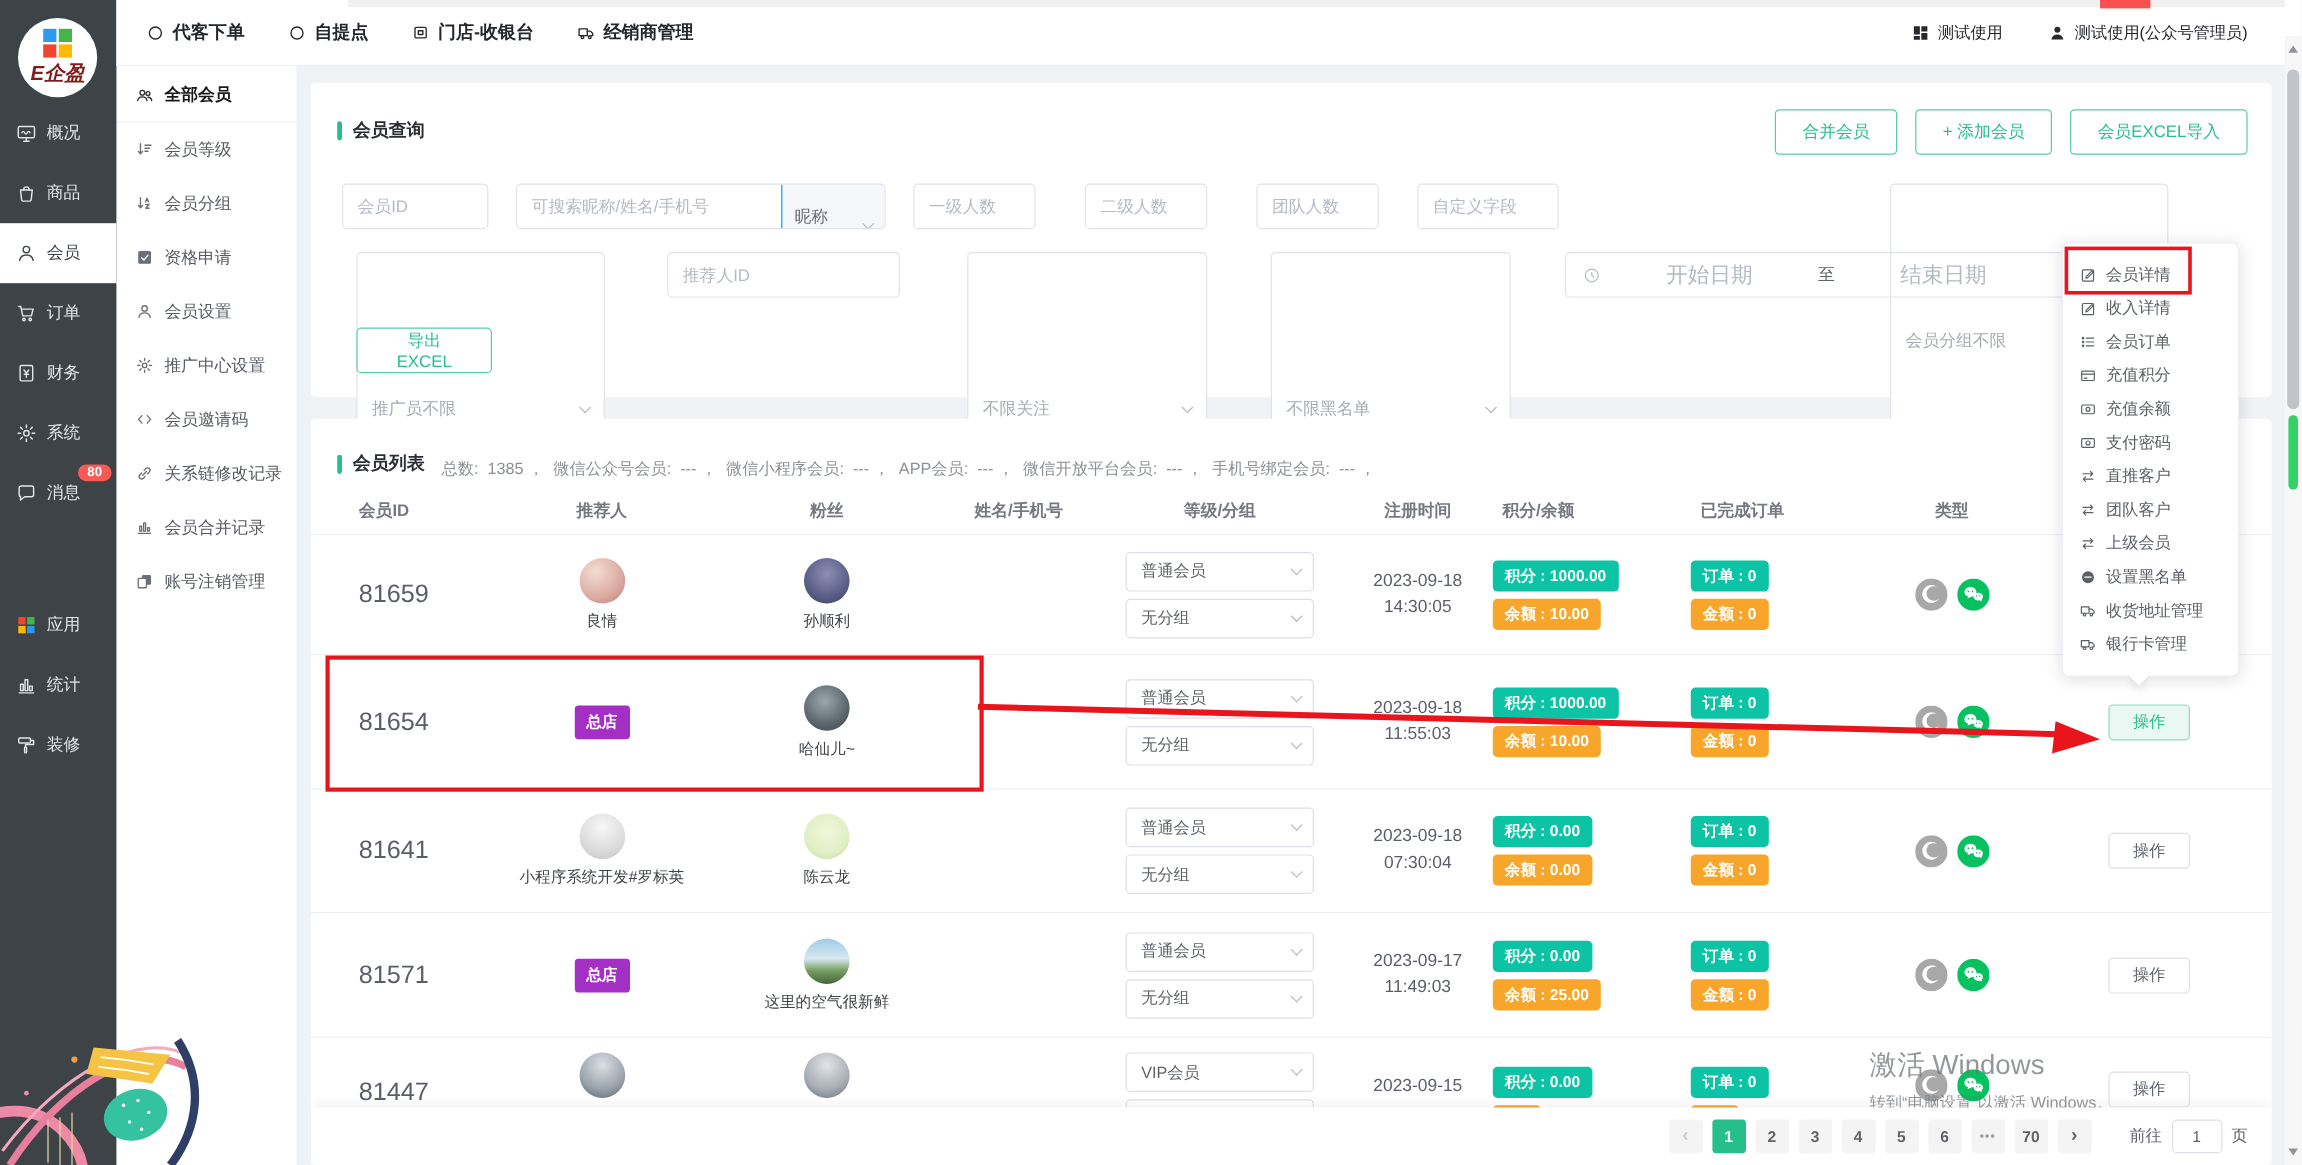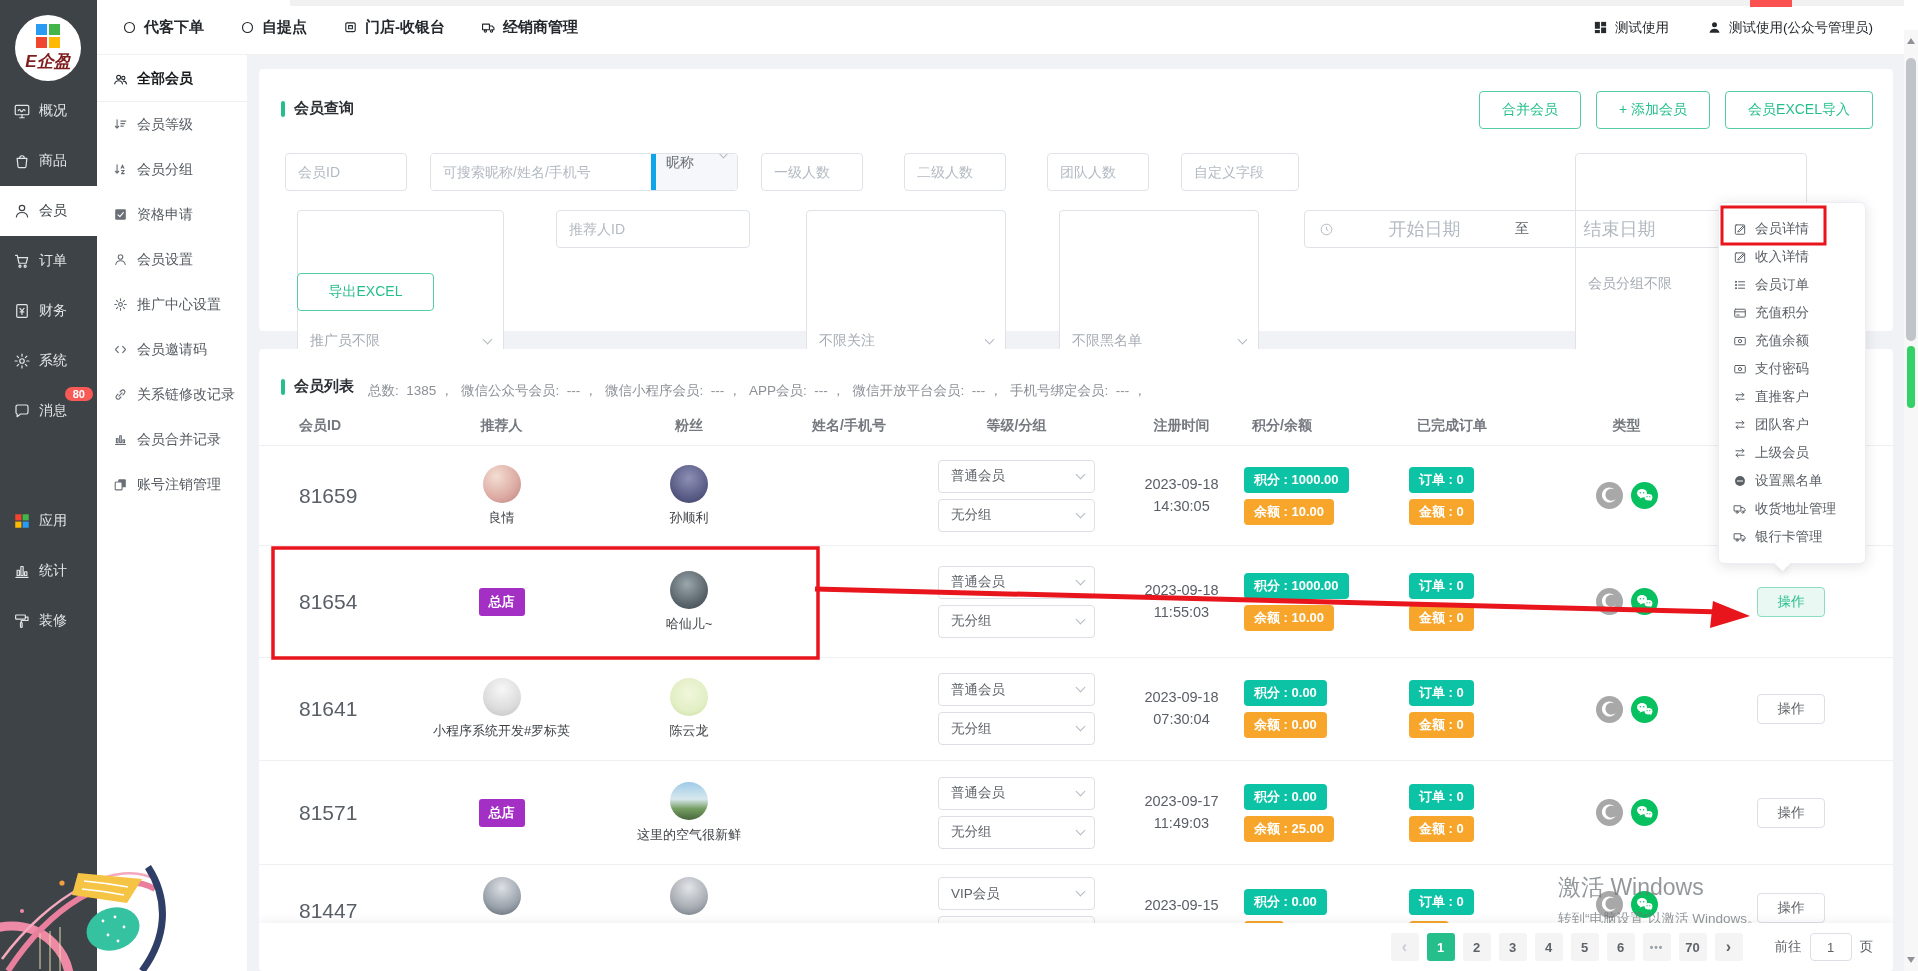--- a/index.html
+++ b/index.html
@@ -67,22 +67,22 @@
     font-size:14px; color:#333; font-family:inherit; outline:none; }
   .f-input::placeholder { color:#b4bac2; }
   .sel { border:1px solid #dfe3e8; border-radius:4px; height:100%; display:flex; align-items:center;
     justify-content:space-between; padding:0 12px; background:#fff; cursor:pointer; }
   .sel span { font-size:14px; color:#a6abb3; }
   .chev { width:7px; height:7px; border-right:1.4px solid #b4bac2; border-bottom:1.4px solid #b4bac2;
     transform:rotate(45deg); margin-top:-4px; flex:none; }
   .combo { display:flex; border:1px solid #dfe3e8; border-radius:4px; overflow:hidden; }
   .combo input { border:none; flex:1; padding:0 12px; font-size:14px; outline:none; font-family:inherit; }
   .combo input::placeholder { color:#b4bac2; }
-  .combo .nick { width:86px; background:#f5f7fa; border-left:5px solid #0ea5e9; display:flex;
-    align-items:flex-start; justify-content:space-between; padding:0 10px; cursor:pointer; }
+  .combo .nick { width:86px; background:#f5f7fa; border-left:1px solid #0ea5e9; display:flex;
+    align-items:flex-end; justify-content:space-between; padding:0 10px; cursor:pointer; }
   .combo .nick span { font-size:14px; color:#6a6f76; }
   .daterange { border:1px solid #dfe3e8; border-radius:4px; display:flex; align-items:center; padding:0 14px; }
   .daterange svg { width:15px; height:15px; stroke:#b4bac2; fill:none; stroke-width:1.6; flex:none; }
   .daterange .dph { flex:1; text-align:center; font-size:18px; color:#b4bac2; }
   .daterange .dto { font-size:14px; color:#5f6368; }
 
   
   #l-head { position:absolute; left:22px; top:28px; display:flex; align-items:baseline; gap:14px; }
   #l-stats { font-size:13.5px; color:#8c9096; white-space:pre; }
   .trow { display:grid; grid-template-columns:130px 185px 190px 130px 205px 125px 165px 135px 165px 1fr;
@@ -459,21 +459,21 @@
       <div class="f-abs daterange" style="left:1045px;top:141px;width:421px;">
         <svg viewBox="0 0 24 24">
             <circle cx="12" cy="12" r="8.5"></circle>
             <path d="M12 7.5V12l3 2"></path>
           </svg>
         <span class="dph">开始日期</span>
         <span class="dto">至</span>
         <span class="dph">结束日期</span>
       </div>
 
-      <button class="gbtn" style="position:absolute;left:38px;top:204px;width:137px;">导出EXCEL</button>
+      <button class="gbtn" style="position:absolute;left:38px;top:204px;width:113px;">导出EXCEL</button>
     </section>
 
     <section class="card" id="card-list">
       <div id="l-head">
         <div class="sec-title" style="position:static;">
             <span>会员列表</span>
           </div>
         <span id="l-stats">总数:  1385 ，  微信公众号会员:  --- ，  微信小程序会员:  --- ，  APP会员:  --- ，  微信开放平台会员:  --- ，  手机号绑定会员:  --- ，</span>
       </div>
 

